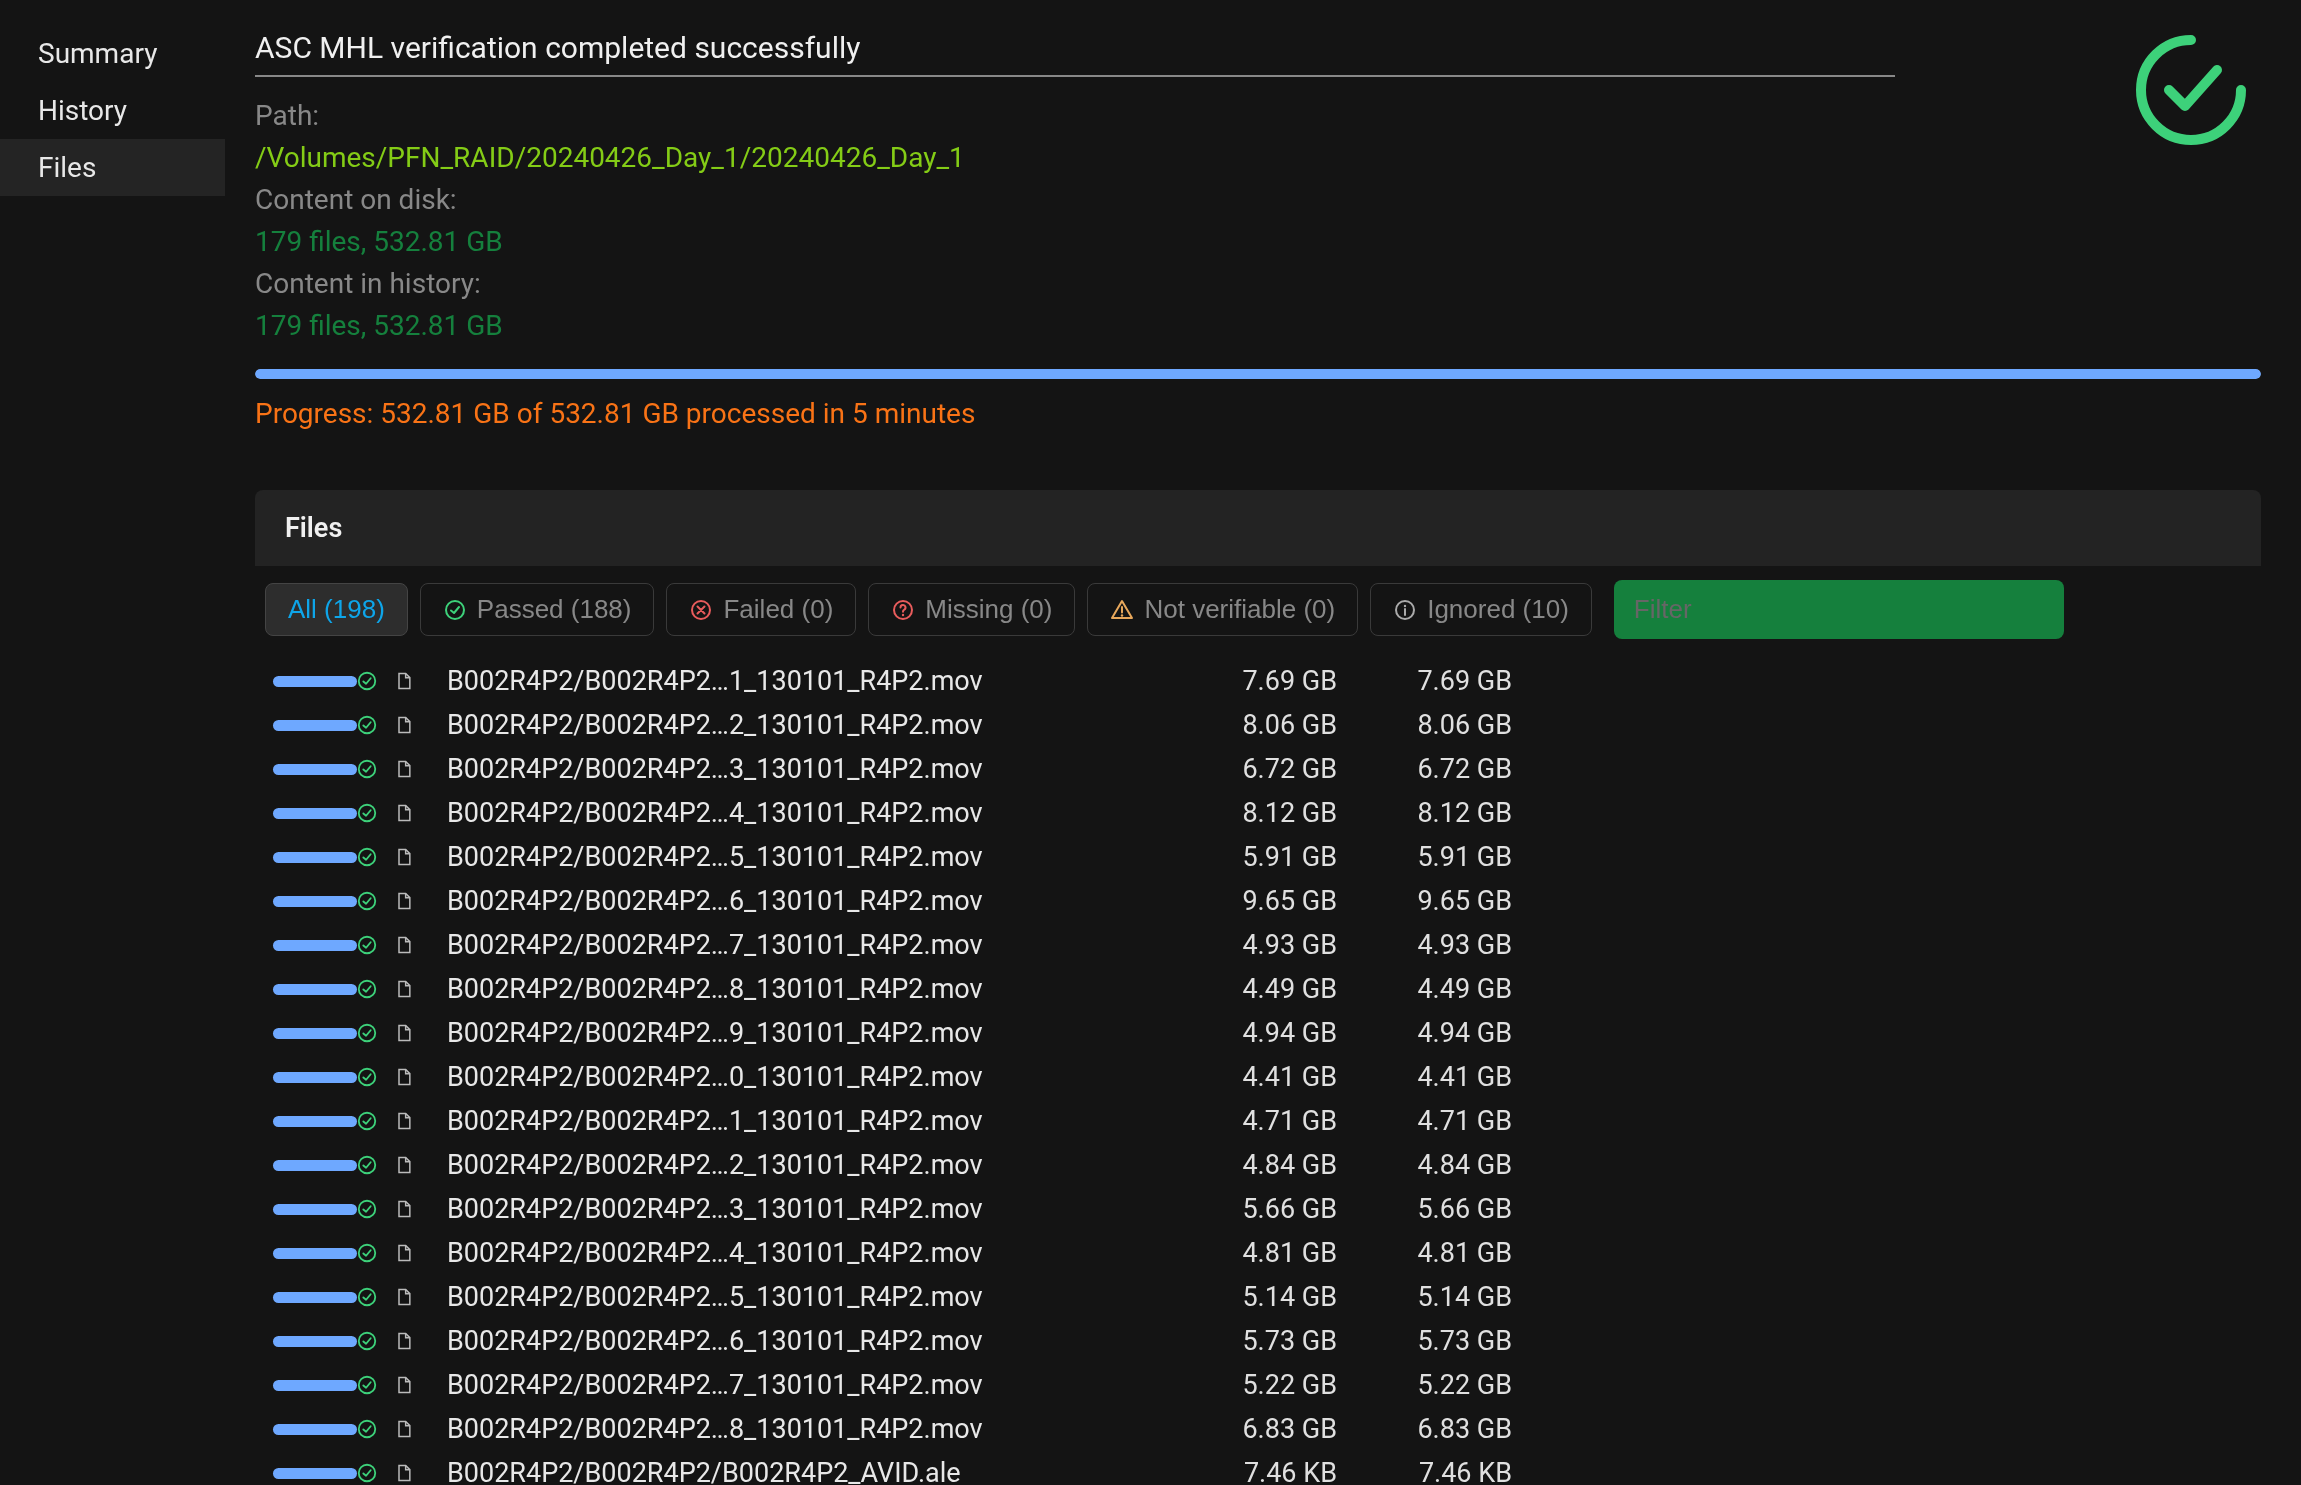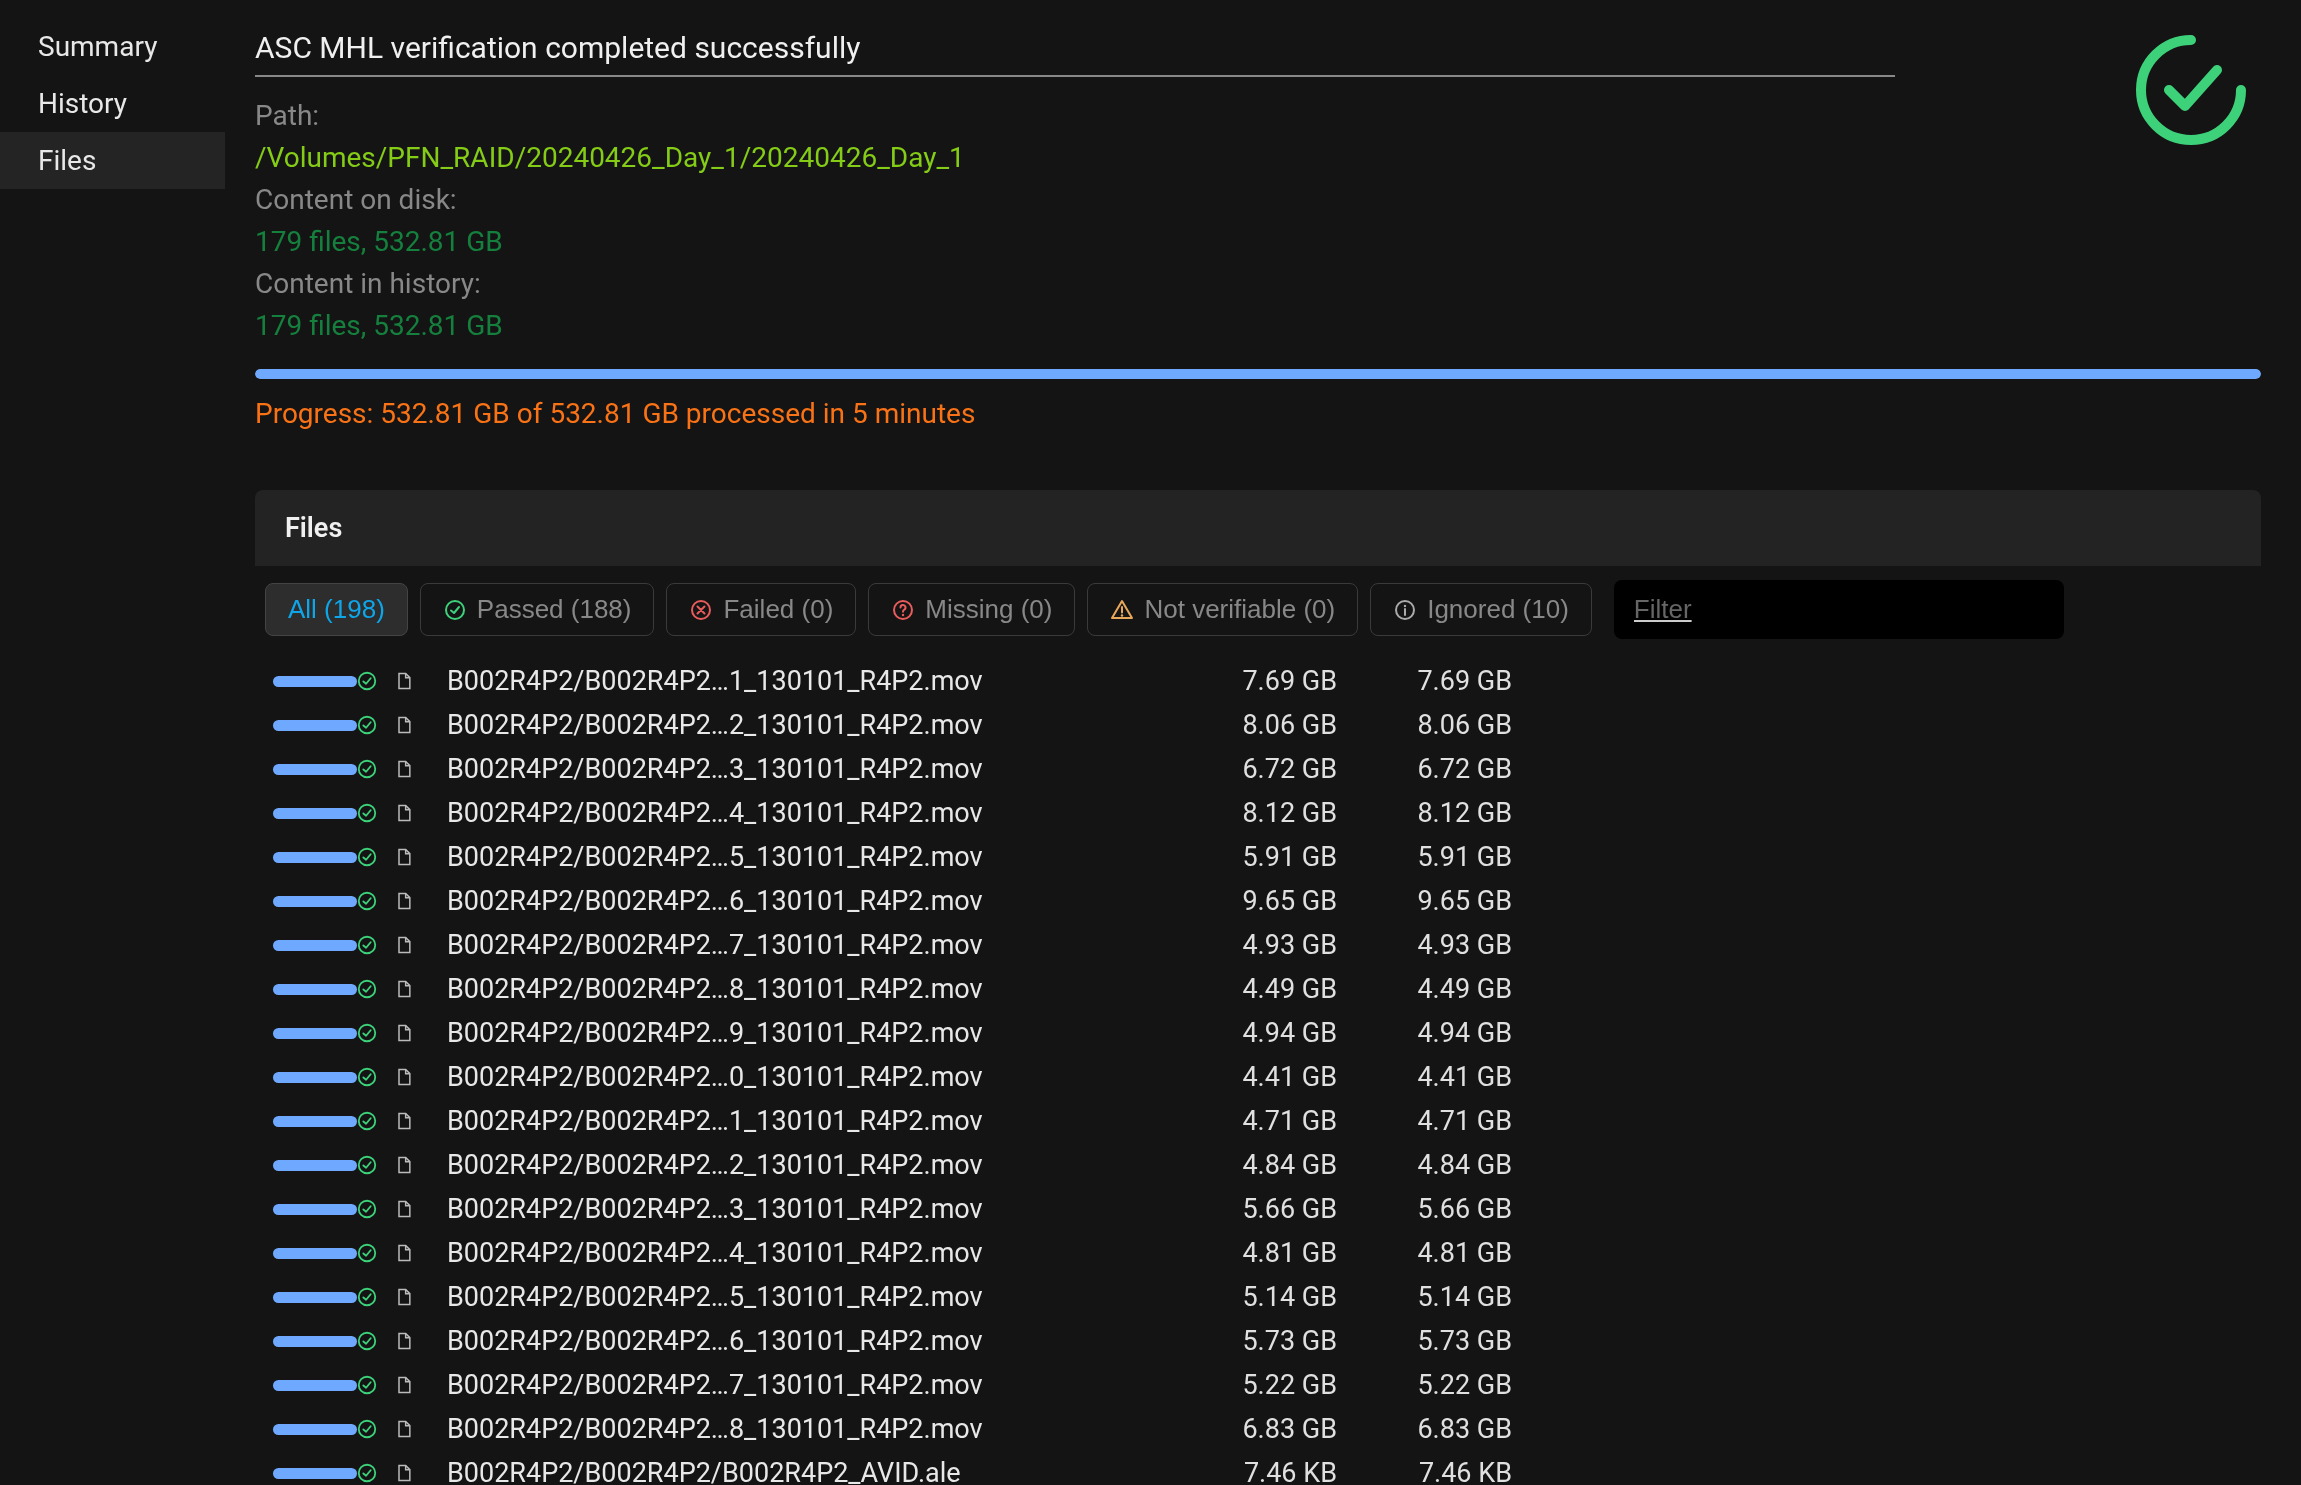--- a/index.html
+++ b/index.html
@@ -13,21 +13,21 @@
     overflow: hidden;
   }
   .app {
     display: flex;
     width: 100%;
     height: 100%;
   }
   .sidebar {
     width: 225px;
     flex-shrink: 0;
-    padding-top: 18px;
+    padding-top: 25px;
   }
   .sidebar-item {
     padding: 12px 18px 12px 38px;
     color: #e8e8e8;
     cursor: pointer;
     font-size: 28px;
   }
   .sidebar-item.active {
     background: #242424;
   }
@@ -111,29 +111,28 @@
   }
   .filter-btn.active {
     background: #2d2d2d;
     border-color: #444;
     color: #0ea5e9;
   }
   .filter-btn .ico { width: 24px; height: 24px; display:inline-flex; align-items:center; justify-content:center; }
   .filter-input {
     flex: 1;
     margin-left: 10px;
-    background: #000000;
+    background: #15803d;
     border: none;
     border-radius: 8px;
     padding: 14px 20px;
     font-size: 26px;
     color: #ccc;
     outline: none;
     max-width: 450px;
-    text-decoration: underline;
   }
   .filter-input::placeholder { color: #666; }
   .file-list {
     margin-top: 6px;
     max-height: 920px;
     overflow: hidden;
   }
   .file-row {
     display: flex;
     align-items: center;

